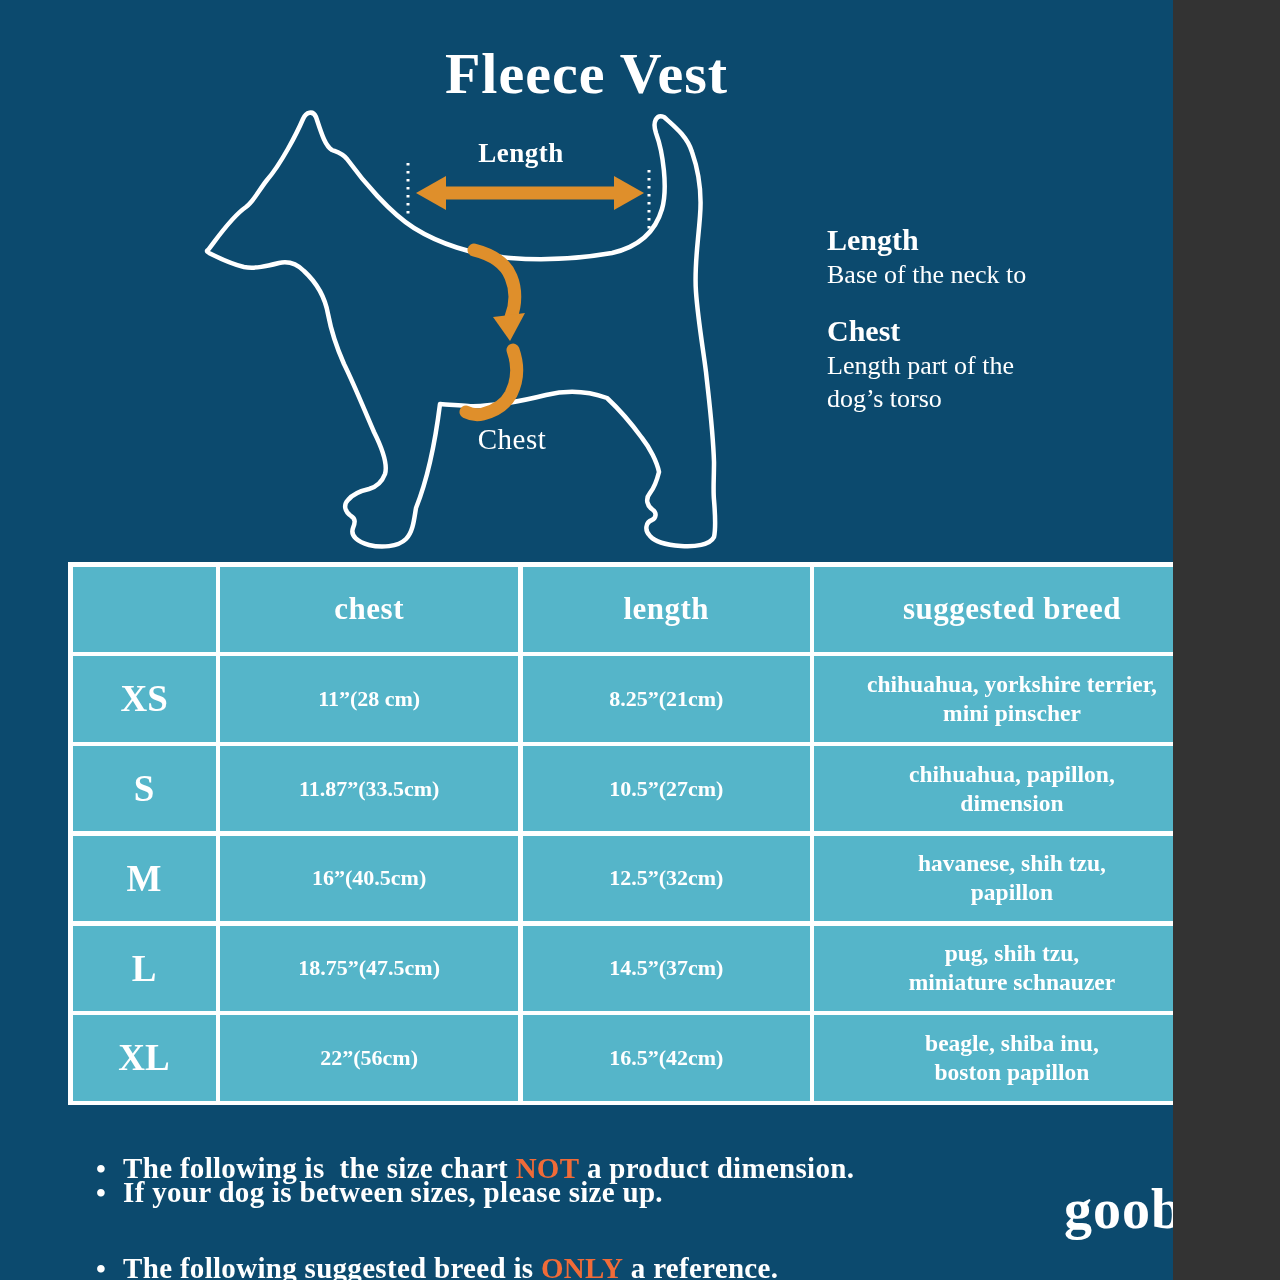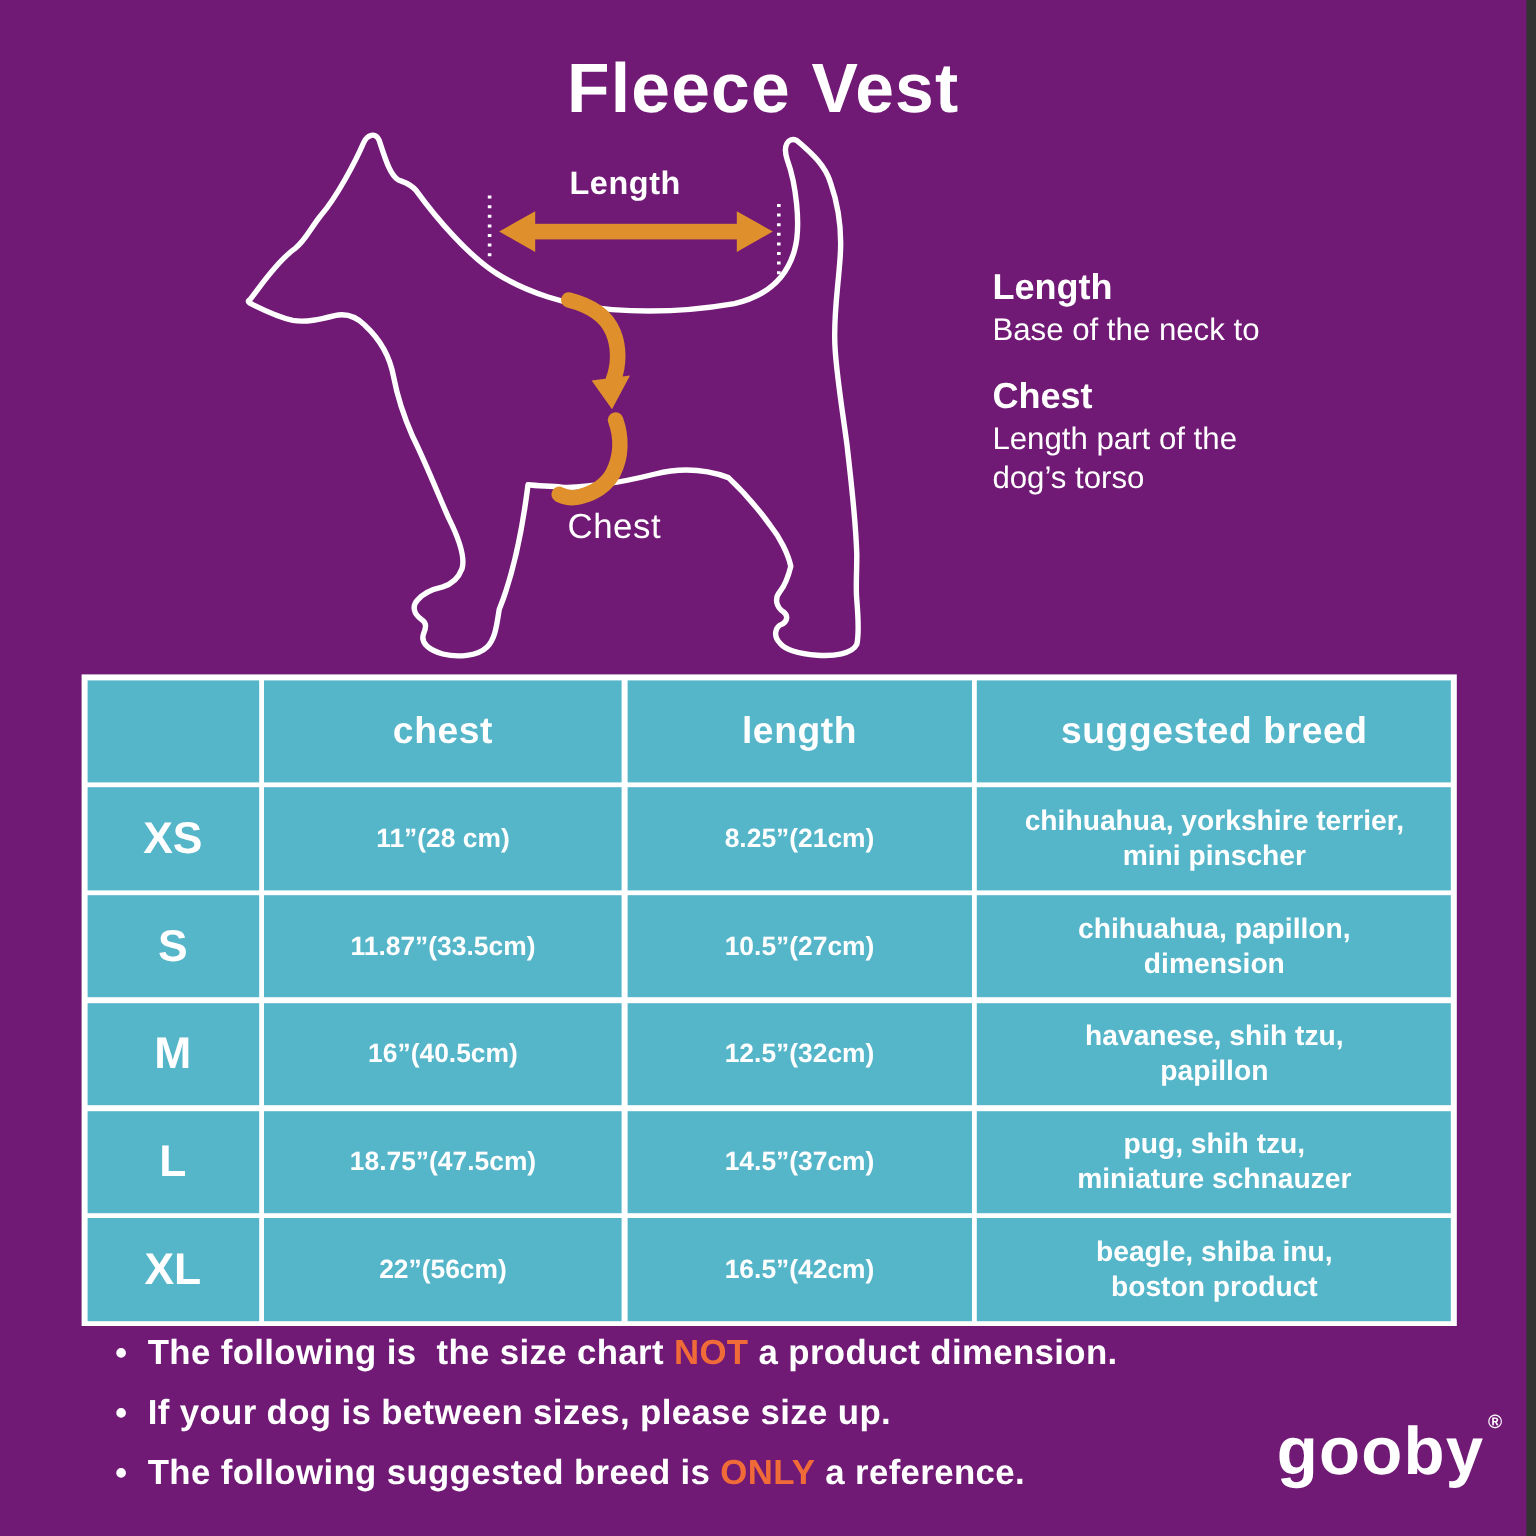--- a/index.html
+++ b/index.html
@@ -1,19 +1,19 @@
 <!DOCTYPE html>
 <html><head>
 <meta charset="utf-8">
 <style>
   html,body{margin:0;padding:0;background:#333;}
   .canvas{
-    position:relative;width:1272px;height:1280px;overflow:hidden;
-    background:#701a75;
-    font-family:Liberation Sans, sans-serif;
+    position:relative;width:1173px;height:1280px;overflow:hidden;
+    background:#0c4a6e;
+    font-family:Liberation Serif, serif;
     -webkit-font-smoothing:antialiased;
   }
   .abs{position:absolute;}
 
   .title{
     top:40px;left:0;width:100%;text-align:center;
     font-size:58px;font-weight:bold;color:#fff;letter-spacing:1px;
   }
 
   
@@ -51,21 +51,21 @@
   .cell-val{font-size:22px;}
   .cell-breed{font-size:23.5px;line-height:29px;}
 
   
   .notes{left:96px;top:1112px;}
   .note{
     display:flex;align-items:baseline;height:50px;
     color:#fff;font-weight:bold;font-size:29px;white-space:pre;letter-spacing:.3px;
   }
   .note .dot{margin-right:17px;font-size:28px;}
-  .note .em{color:#f06b38;}
+  .note .em{color:#f06b38;margin-top:40px;}
 
   .brand{
     left:1064px;top:1176px;color:#fff;font-weight:bold;
     font-size:56px;letter-spacing:1px;
   }
   .brand .reg{font-size:16px;font-weight:bold;vertical-align:38px;margin-left:3px;}
 </style>
 </head>
 <body>
 
@@ -191,21 +191,21 @@
     <div class="cell cell-breed">
       <div>pug, shih tzu,</div>
       <div>miniature schnauzer</div>
     </div>
 
     <div class="cell cell-size">XL</div>
     <div class="cell cell-val">22”(56cm)</div>
     <div class="cell cell-val">16.5”(42cm)</div>
     <div class="cell cell-breed">
       <div>beagle, shiba inu,</div>
-      <div>boston product</div>
+      <div>boston papillon</div>
     </div>
   </div>
 
   <div class="abs notes">
     <div class="note">
       <span class="dot">•</span><span>The following is  the size chart </span><span class="em">NOT</span><span> a product dimension.</span>
     </div>
     <div class="note">
       <span class="dot">•</span><span>If your dog is between sizes, please size up.</span><span class="em"></span><span></span>
     </div>

